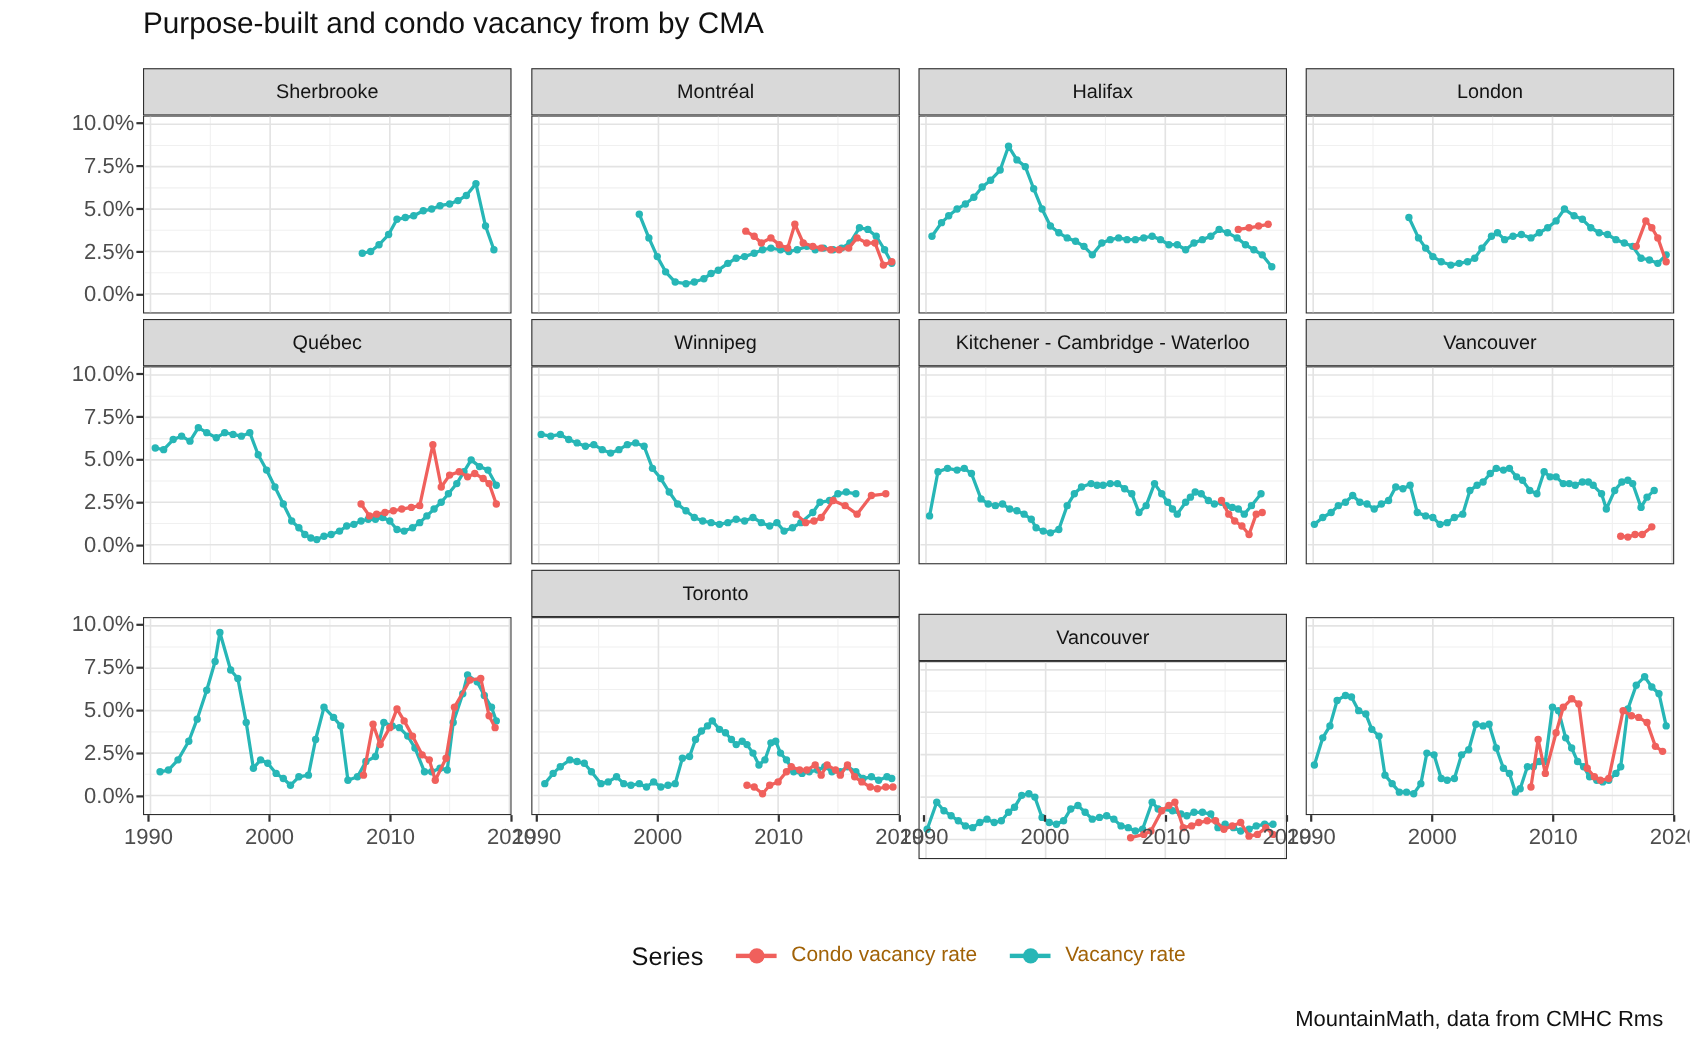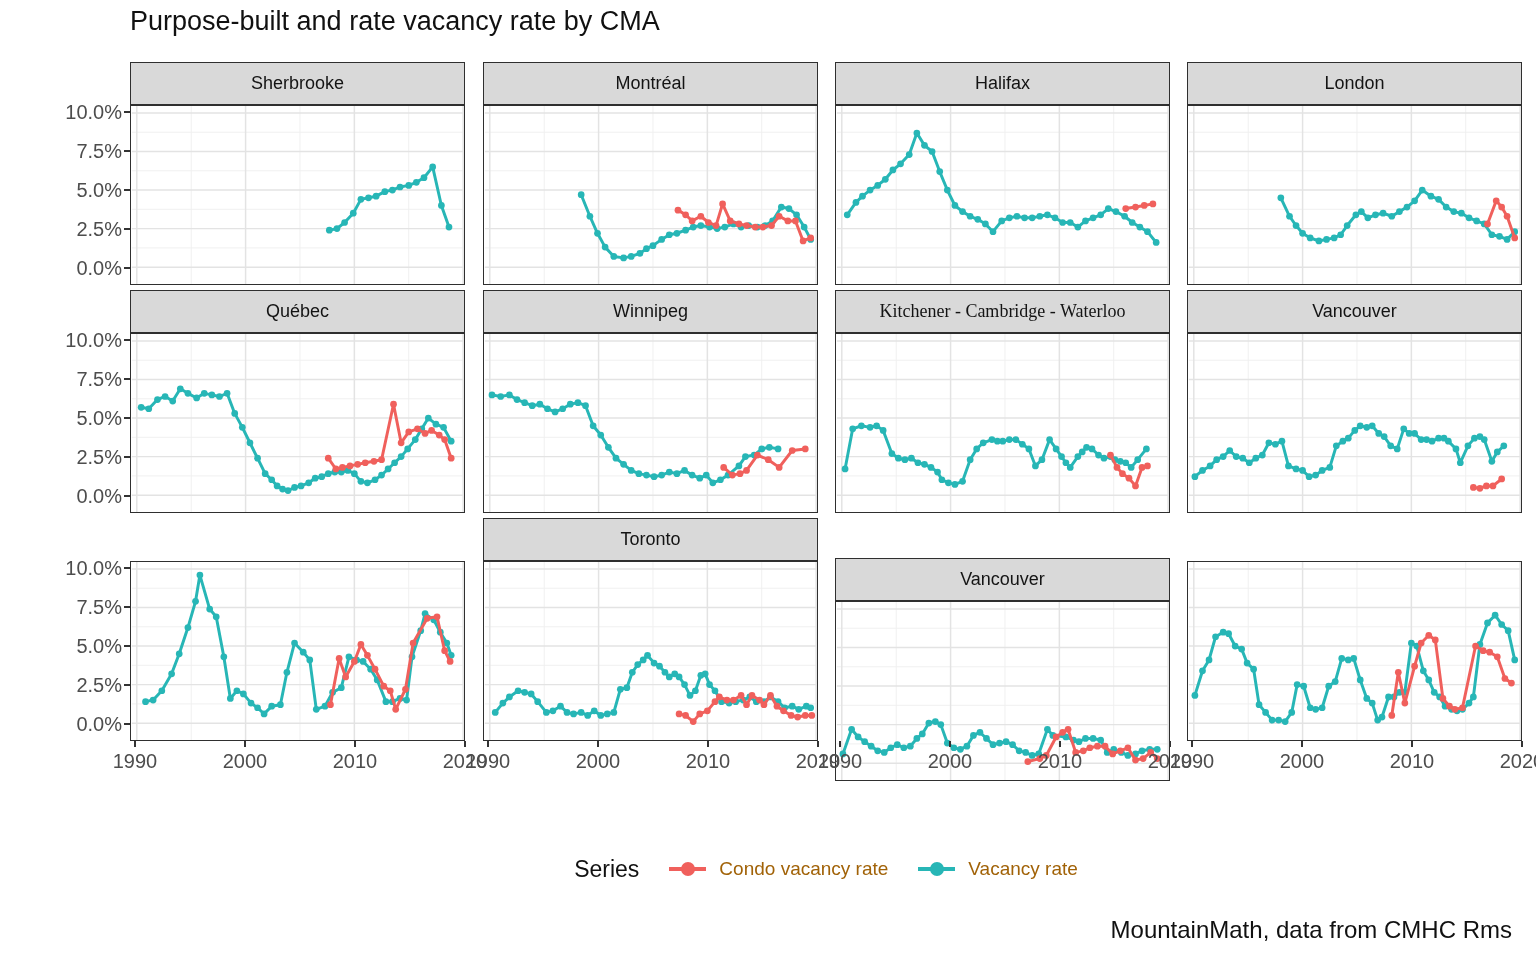--- a/index.html
+++ b/index.html
@@ -13,26 +13,26 @@
   .xlab{position:absolute;width:60px;text-align:center;font-size:20px;color:#4D4D4D;line-height:22px;height:22px;white-space:nowrap;}
   .tick-y{position:absolute;width:6px;height:2px;background:#333333;}
   .tick-x{position:absolute;width:2px;height:6px;background:#333333;}
   .legend{position:absolute;left:130px;top:848px;width:1392px;height:42px;display:flex;align-items:center;justify-content:center;gap:30px;}
   .legend-title{font-size:23px;color:#111111;}
   .legend-item{display:flex;align-items:center;gap:13px;}
   .legend-key{position:relative;width:37px;height:14px;display:inline-block;}
   .legend-key .key-line{position:absolute;left:0;top:5px;width:37px;height:4px;}
   .legend-key .key-dot{position:absolute;left:12px;top:0;width:14px;height:14px;border-radius:50%;}
   .legend-label{font-size:19px;color:#a16207;}
-  .caption{position:absolute;top:916px;right:24px;font-size:24px;color:#111111;white-space:nowrap;}
+  .caption{position:absolute;top:916px;right:24px;font-size:20px;color:#111111;white-space:nowrap;}
 </style>
 </head>
 <body>
 
-<div class="title">Purpose-built and rate vacancy rate by CMA</div>
+<div class="title">Purpose-built and condo vacancy from by CMA</div>
 
 <div id="facet-grid">
     <div class="facet" style="left: 130px; top: 62px; width: 335px; height: 223px;">
       <div class="strip">
         <span>Sherbrooke</span>
       </div>
       <svg width="335" height="180" viewBox="0 0 335 180" class="panel">
         <line x1="0" x2="335" y1="143.5" y2="143.5" stroke="#F0F0F0" stroke-width="1"></line>
         <line x1="0" x2="335" y1="104.5" y2="104.5" stroke="#F0F0F0" stroke-width="1"></line>
         <line x1="0" x2="335" y1="65.5" y2="65.5" stroke="#F0F0F0" stroke-width="1"></line>
@@ -425,21 +425,21 @@
         <circle cx="250.3" cy="142.7" r="3.4" fill="#F0605C"></circle>
         <circle cx="258.0" cy="141.2" r="3.4" fill="#F0605C"></circle>
         <circle cx="264.6" cy="138.0" r="3.4" fill="#F0605C"></circle>
         <circle cx="275.6" cy="122.4" r="3.4" fill="#F0605C"></circle>
         <circle cx="286.6" cy="127.1" r="3.4" fill="#F0605C"></circle>
         <circle cx="297.6" cy="134.9" r="3.4" fill="#F0605C"></circle>
         <circle cx="310.8" cy="117.8" r="3.4" fill="#F0605C"></circle>
         <circle cx="324.0" cy="116.2" r="3.4" fill="#F0605C"></circle>
       </svg>
     </div>
-    <div class="facet" style="left: 835px; top: 290px; width: 335px; height: 223px; font-family: Liberation Serif, serif;">
+    <div class="facet" style="left: 835px; top: 290px; width: 335px; height: 223px;">
       <div class="strip">
         <span>Kitchener - Cambridge - Waterloo</span>
       </div>
       <svg width="335" height="180" viewBox="0 0 335 180" class="panel">
         <line x1="0" x2="335" y1="143.5" y2="143.5" stroke="#F0F0F0" stroke-width="1"></line>
         <line x1="0" x2="335" y1="104.5" y2="104.5" stroke="#F0F0F0" stroke-width="1"></line>
         <line x1="0" x2="335" y1="65.5" y2="65.5" stroke="#F0F0F0" stroke-width="1"></line>
         <line x1="0" x2="335" y1="26.5" y2="26.5" stroke="#F0F0F0" stroke-width="1"></line>
         <line x1="60" x2="60" y1="0" y2="180" stroke="#F0F0F0" stroke-width="1"></line>
         <line x1="170" x2="170" y1="0" y2="180" stroke="#F0F0F0" stroke-width="1"></line>

